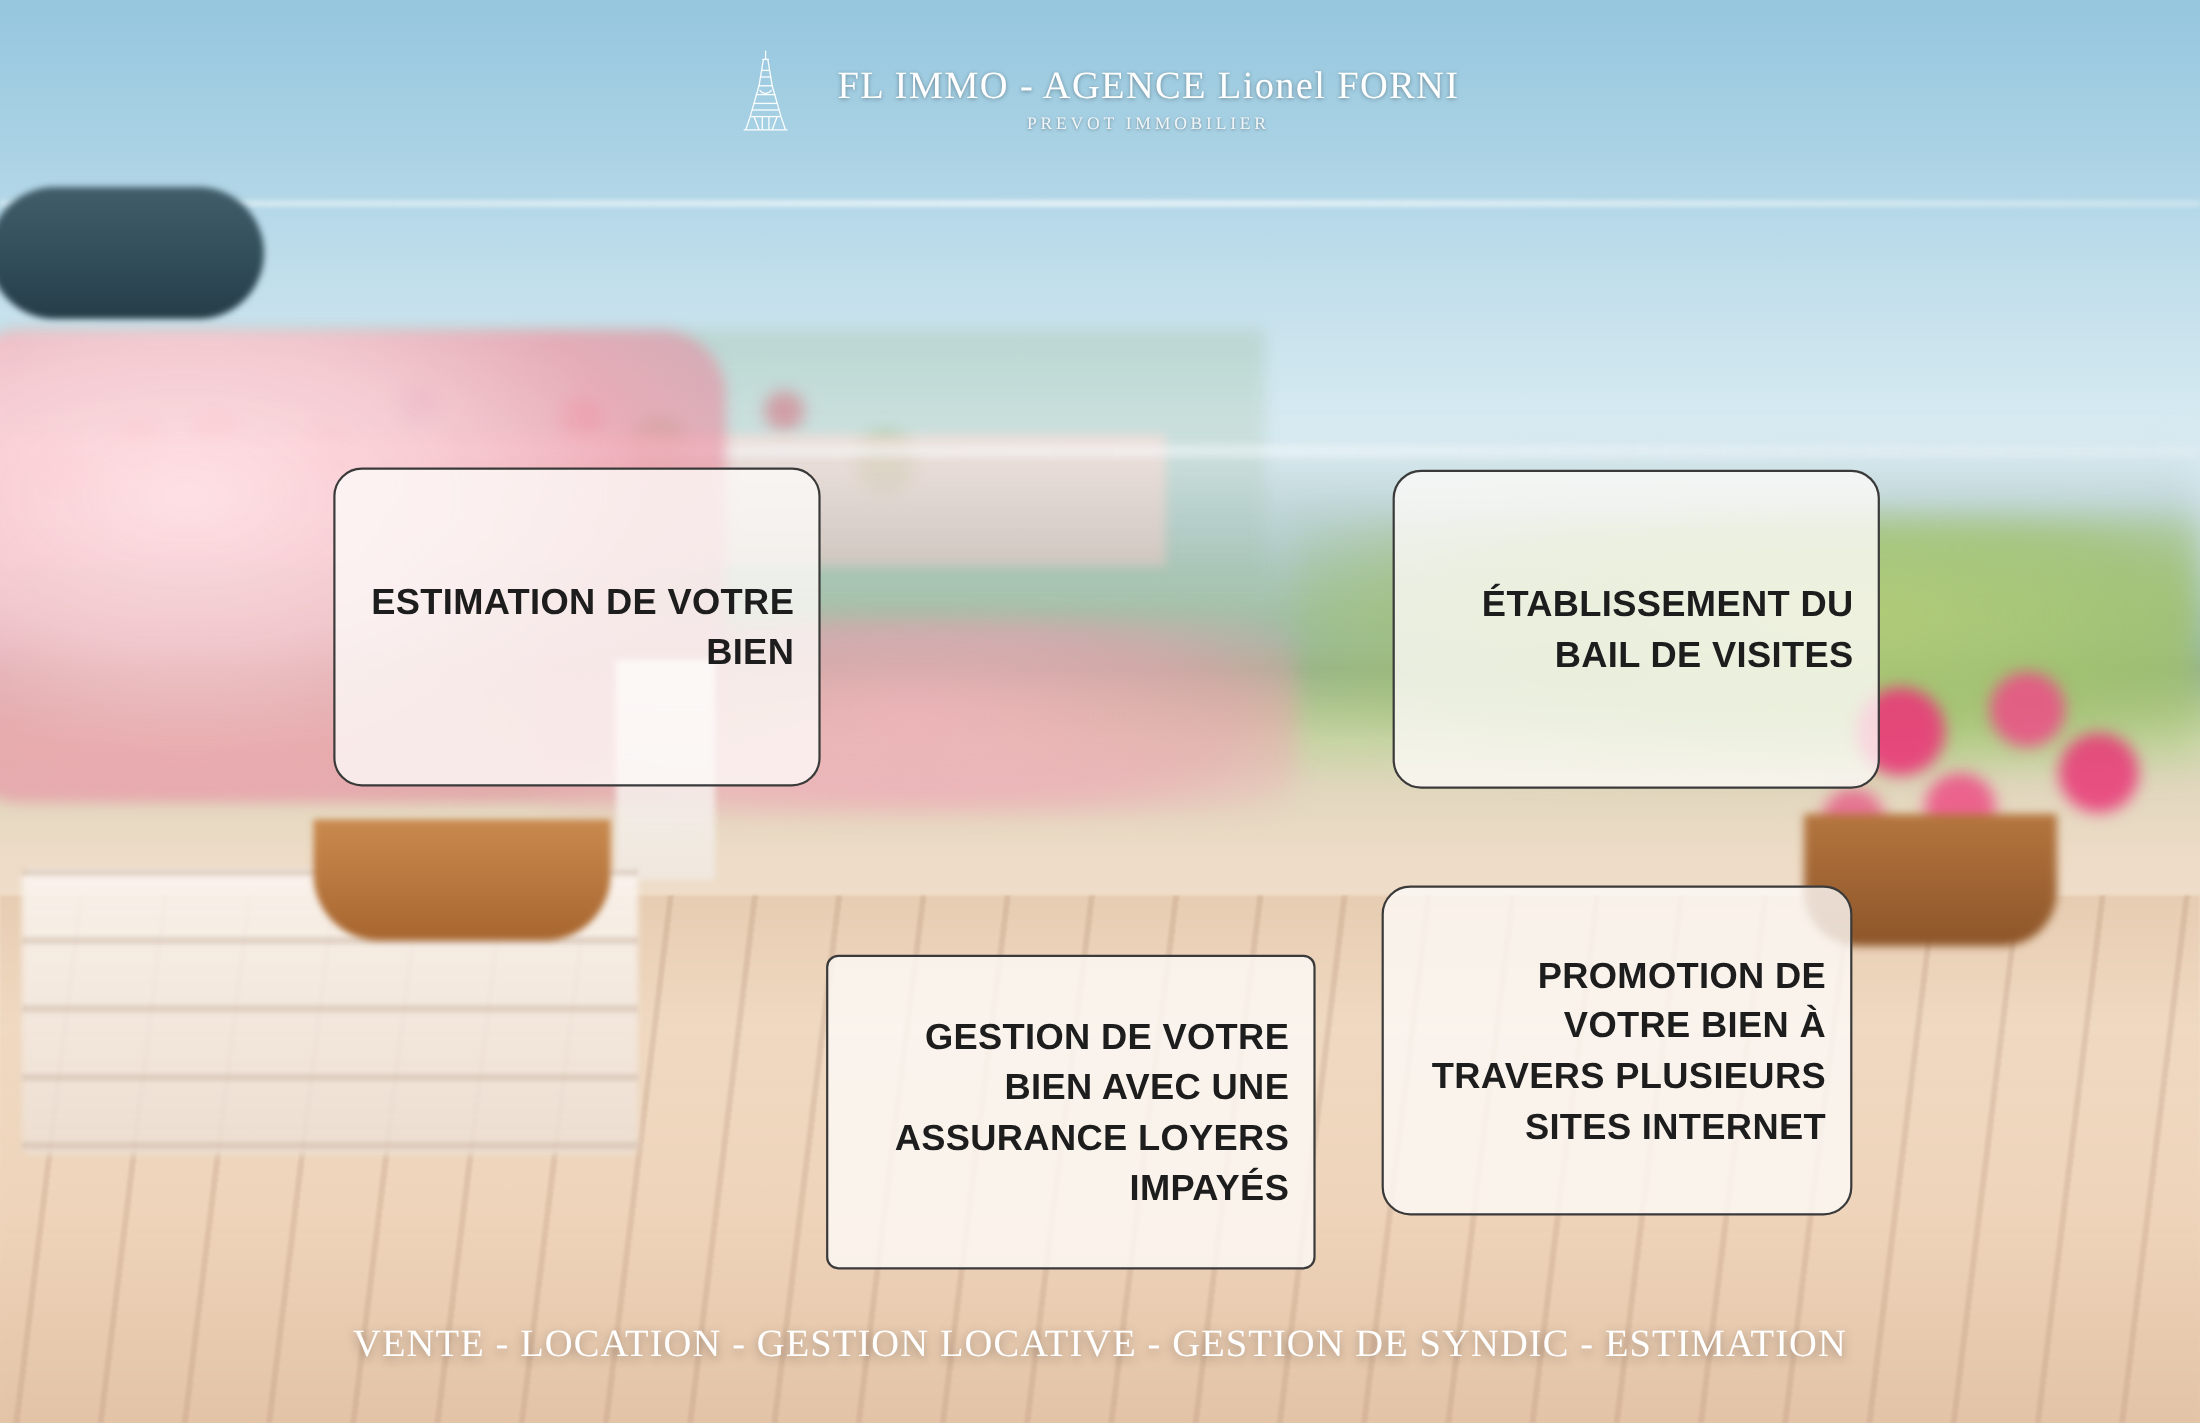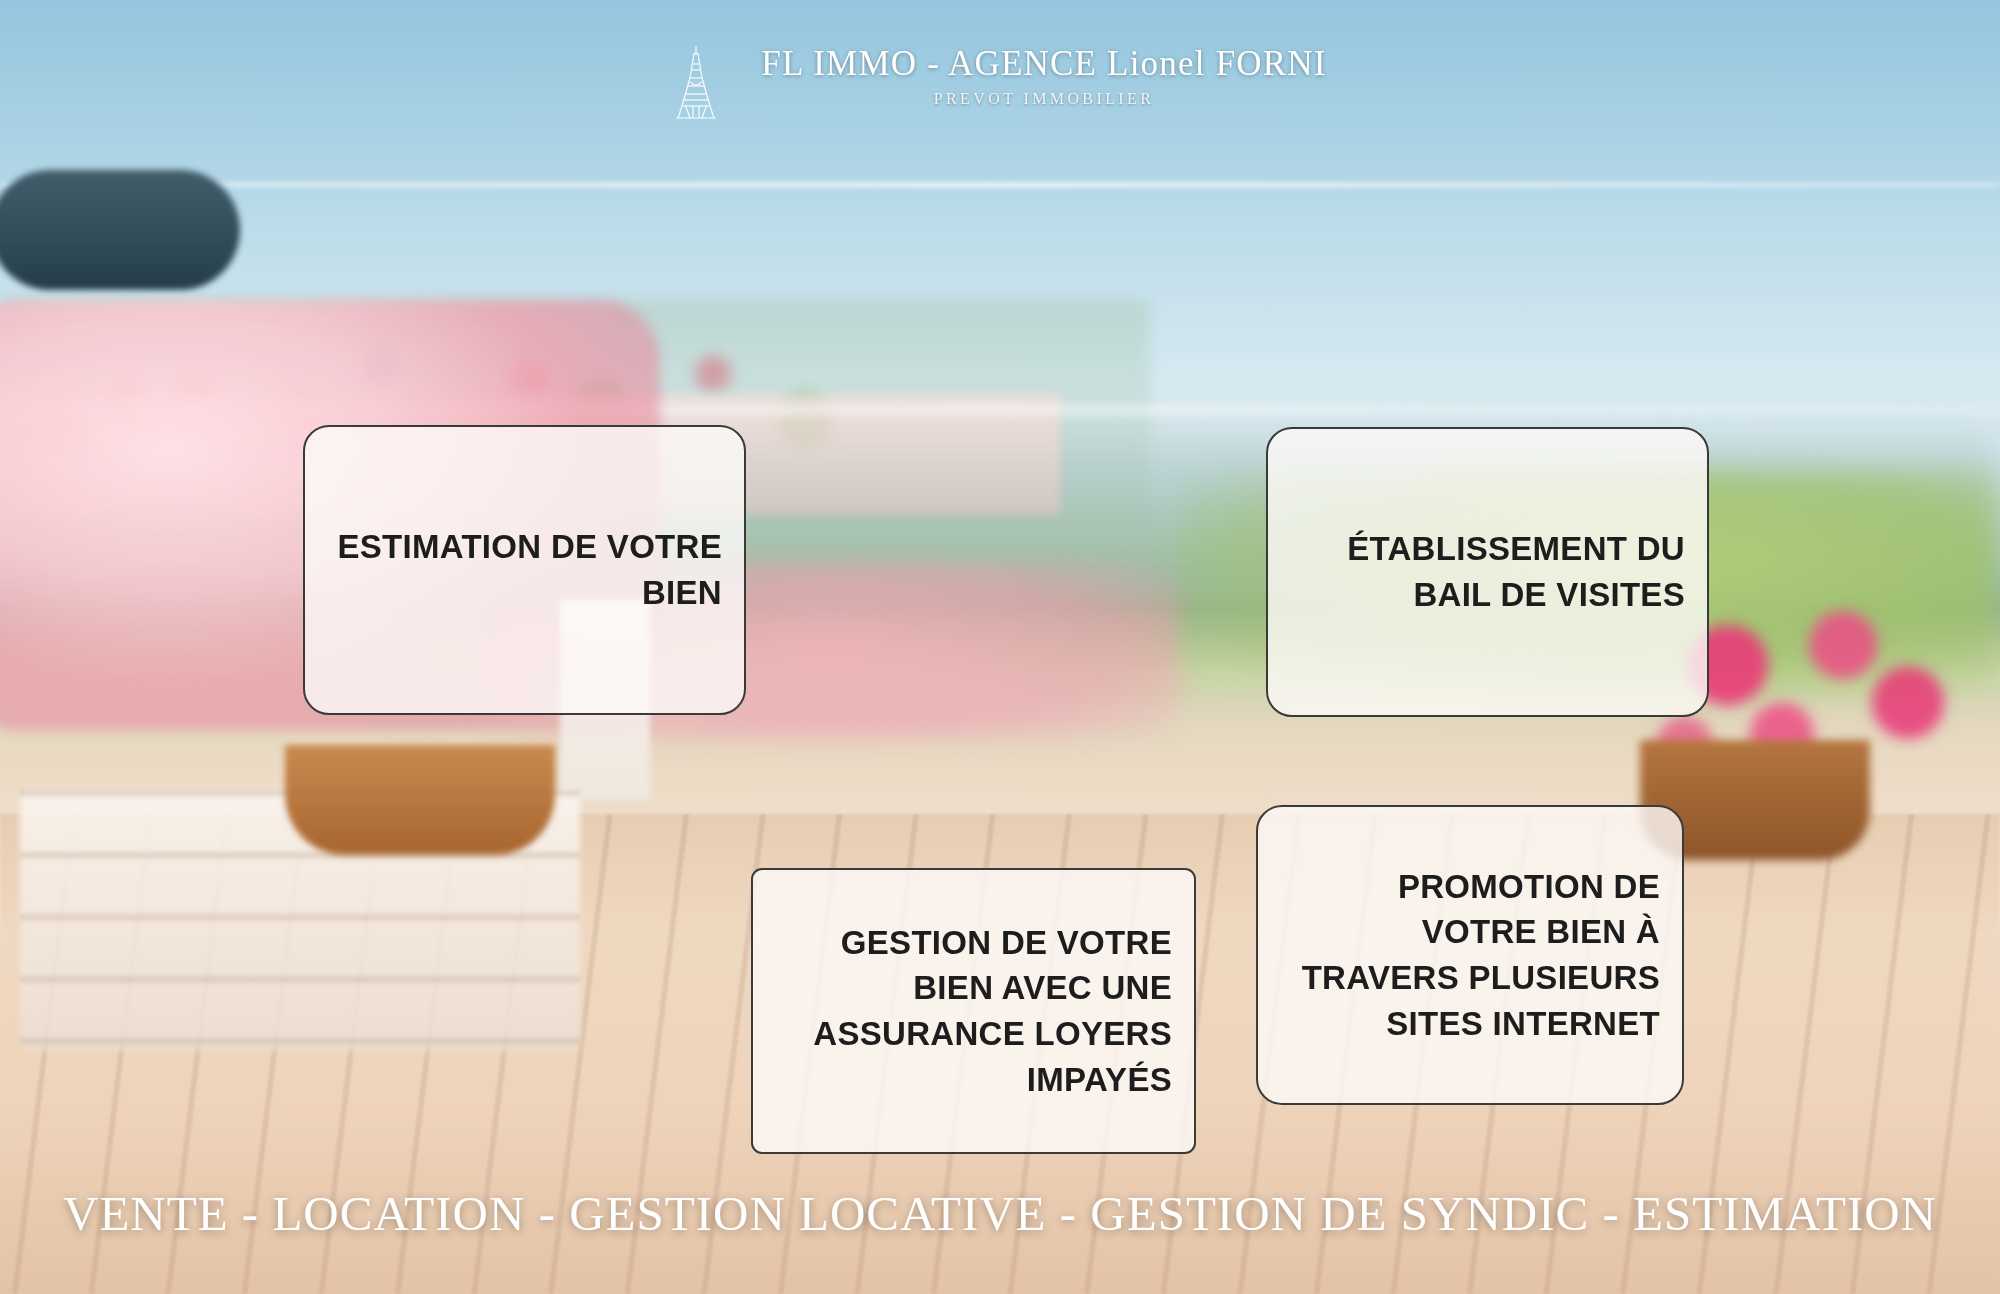--- a/index.html
+++ b/index.html
@@ -255,21 +255,21 @@
     inset: 0;
   }
 
   .brand {
     position: absolute;
     top: 44px;
     left: 0;
     right: 0;
     display: flex;
     justify-content: center;
-    align-items: flex-start;
+    align-items: flex-end;
     gap: 42px;
   }
   .brand-eiffel {
     width: 46px;
     height: 78px;
     flex: 0 0 auto;
   }
   .brand-text {
     display: flex;
     flex-direction: column;
@@ -341,21 +341,21 @@
   .card-5 { left: 751px; top: 868px;  width: 445px; height: 286px; border-radius: 11px; }
   .card-6 { left: 1256px; top: 805px; width: 428px; height: 300px; }
 
   .footer {
     position: absolute;
     left: 0;
     right: 0;
     bottom: 52px;
     text-align: center;
     font-family: "Liberation Serif", serif;
-    font-size: 49px;
+    font-size: 35px;
     letter-spacing: 1px;
     color: #ffffff;
     text-shadow: 0 2px 10px rgba(0,0,0,0.35);
     white-space: nowrap;
   }
 </style>
 </head>
 <body>
 
 <div class="poster">

